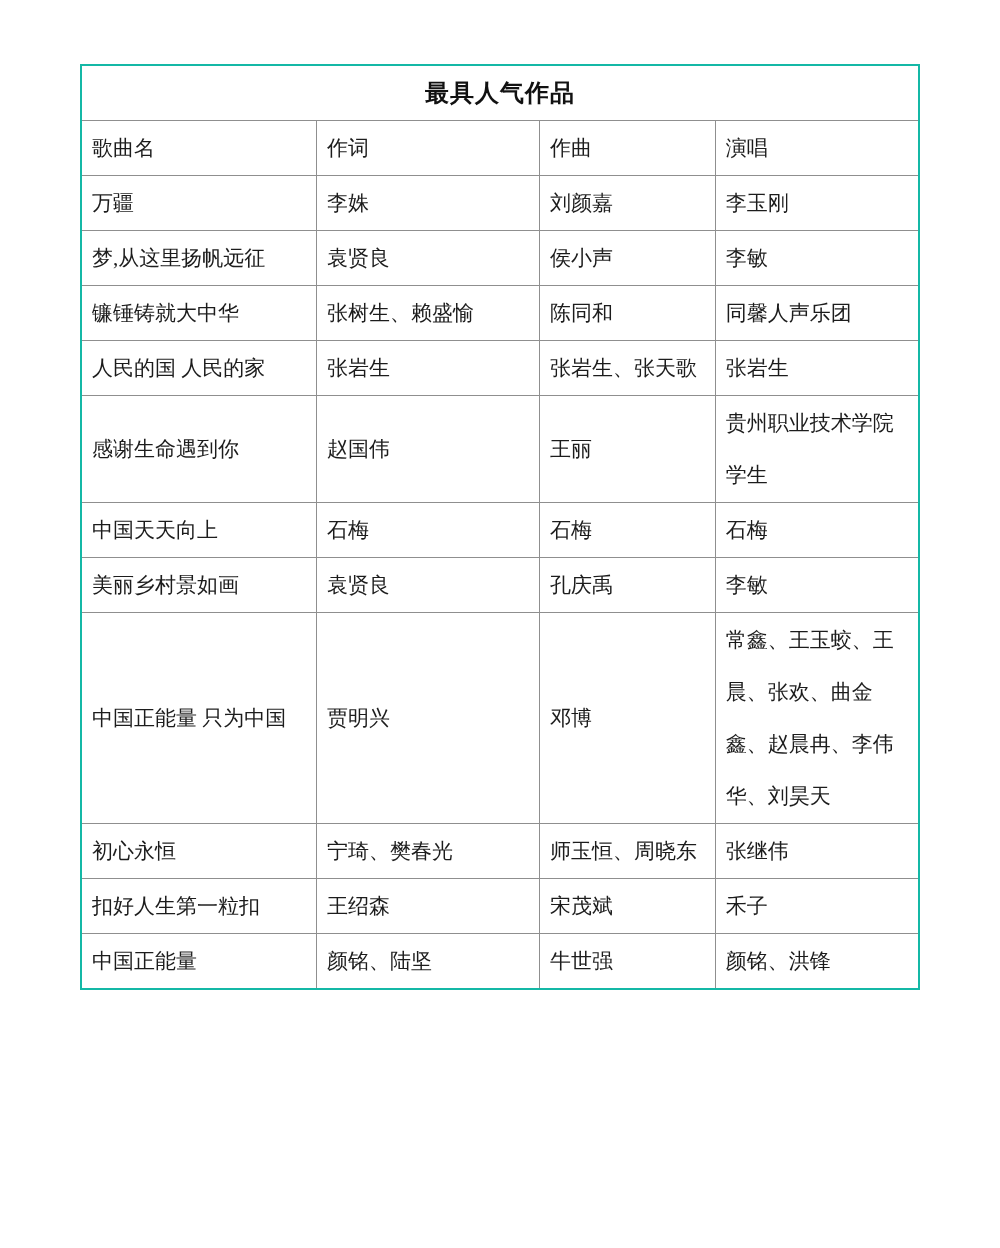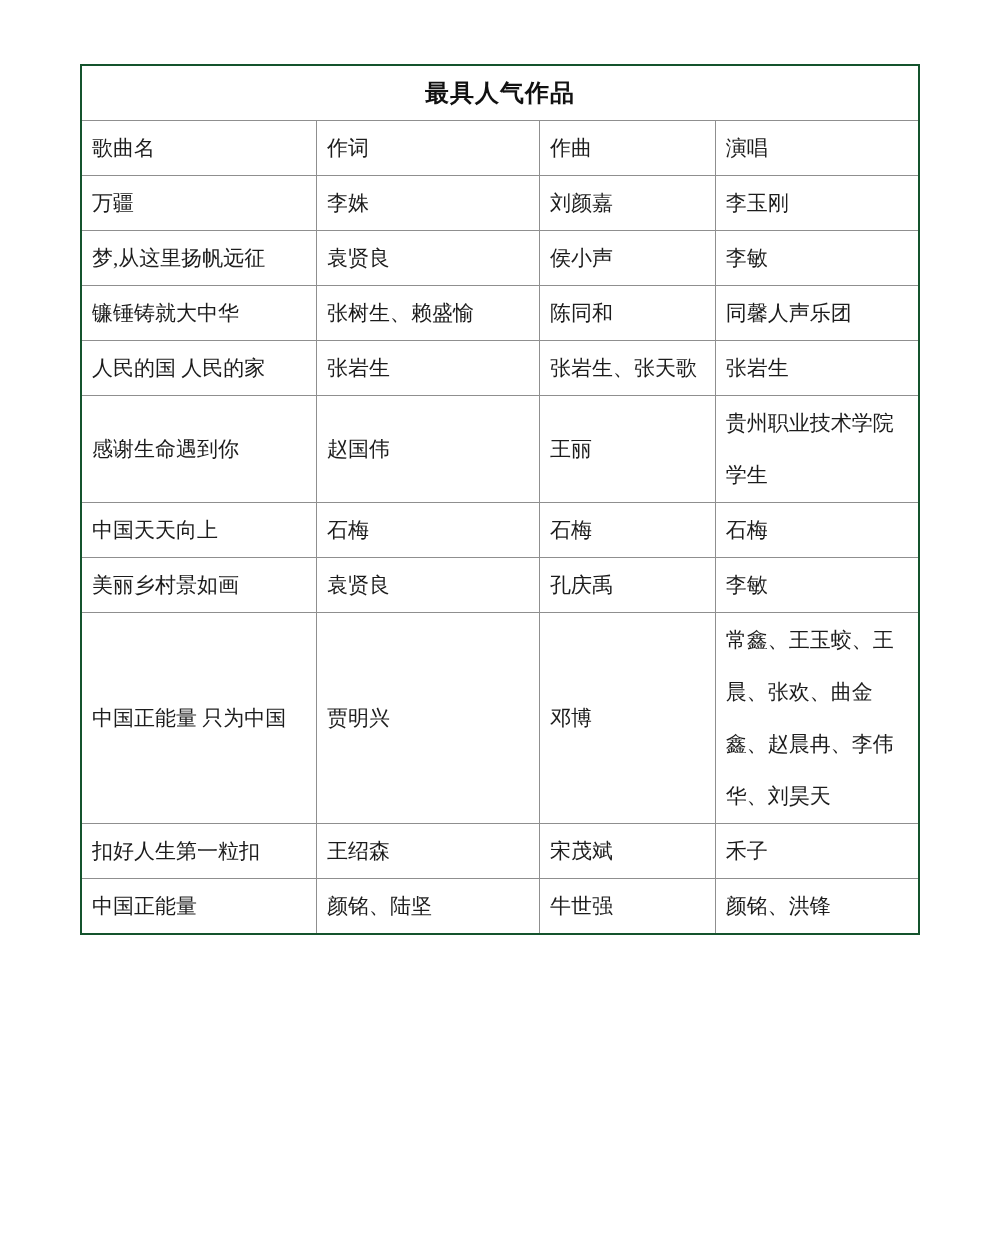--- a/index.html
+++ b/index.html
@@ -15,21 +15,21 @@
     font-family: "Liberation Serif", serif;
     color: #1c1c1c;
   }
   table.works {
     position: absolute;
     left: 80px;
     top: 64px;
     width: 840px;
     table-layout: fixed;
     border-collapse: collapse;
-    border: 2px solid #14532d;
+    border: 2px solid #14b8a6;
     background: #ffffff;
   }
   table.works td, table.works th {
     border: 1px solid #8f8f8f;
     padding: 1px 10px;
     font-size: 21px;
     font-weight: normal;
     text-align: left;
     vertical-align: middle;
     height: 52px;
@@ -113,20 +113,26 @@
         <td>孔庆禹</td>
         <td>李敏</td>
       </tr>
       <tr>
         <td>中国正能量 只为中国</td>
         <td>贾明兴</td>
         <td>邓博</td>
         <td>常鑫、王玉蛟、王晨、张欢、曲金鑫、赵晨冉、李伟华、刘昊天</td>
       </tr>
       <tr>
+        <td>初心永恒</td>
+        <td>宁琦、樊春光</td>
+        <td>师玉恒、周晓东</td>
+        <td>张继伟</td>
+      </tr>
+      <tr>
         <td>扣好人生第一粒扣</td>
         <td>王绍森</td>
         <td>宋茂斌</td>
         <td>禾子</td>
       </tr>
       <tr>
         <td>中国正能量</td>
         <td>颜铭、陆坚</td>
         <td>牛世强</td>
         <td>颜铭、洪锋</td>

